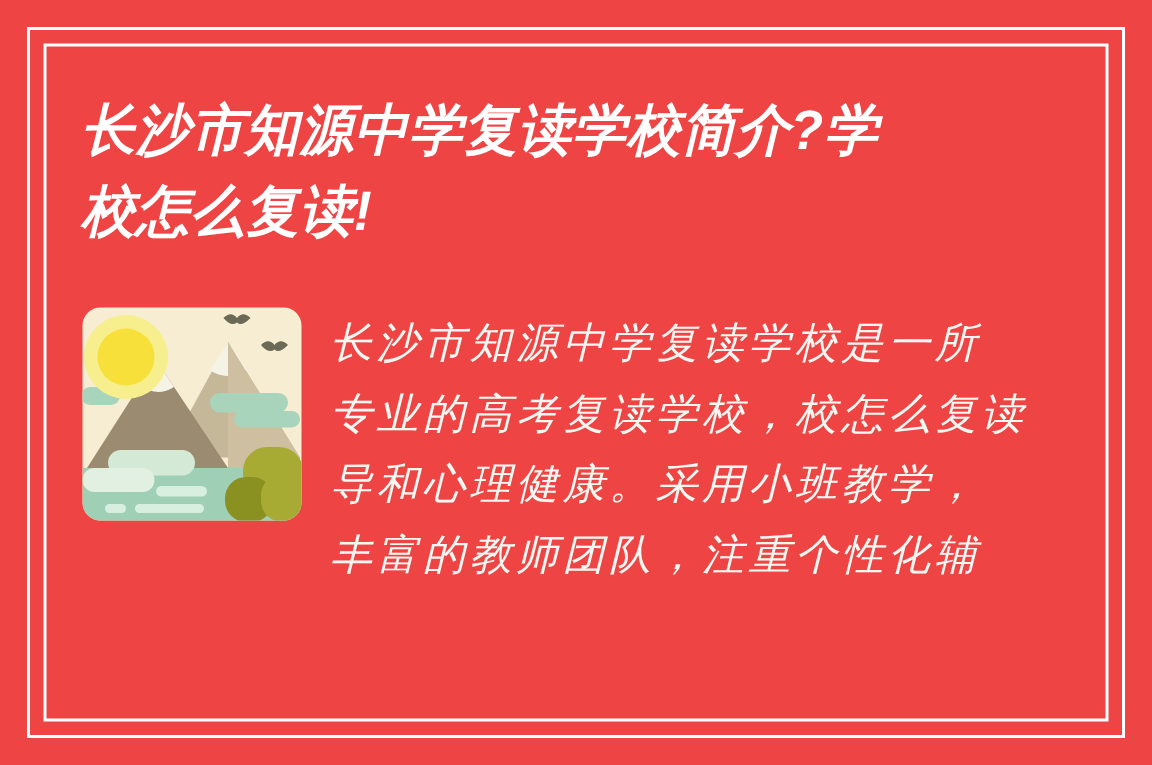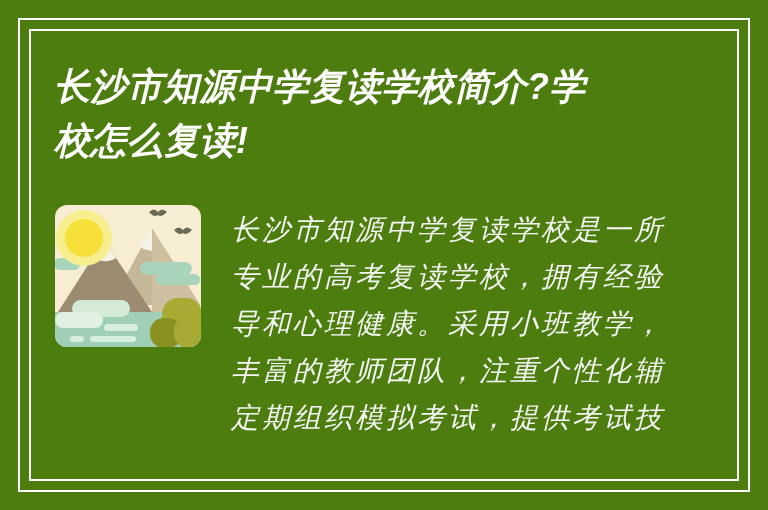--- a/index.html
+++ b/index.html
@@ -10,21 +10,21 @@
     width: 768px;
     height: 510px;
     overflow: hidden;
     font-family: "Liberation Sans", sans-serif;
   }
 
   .poster {
     position: relative;
     width: 768px;
     height: 510px;
-    background: #4d7c0f;
+    background: #ef4444;
     box-sizing: border-box;
   }
 
   
   .frame-outer {
     position: absolute;
     left: 18px;
     top: 18px;
     right: 18px;
     bottom: 18px;
@@ -74,21 +74,21 @@
   }
   .illus-svg {
     display: block;
     width: 155px;
     height: 152px;
   }
 
   
   .body-block {
     position: absolute;
-    left: 231px;
+    left: 220px;
     top: 206px;
     width: 440px;
   }
   .body-line {
     display: block;
     color: #f3f7f2;
     font-family: "Liberation Serif", serif;
     font-size: 28px;
     font-style: italic;
     line-height: 47px;
@@ -150,19 +150,18 @@
         <path d="M122 30 q5 -5 9 0 q4 -5 9 0 q-6 6 -9 3 q-4 3 -9 -3 Z" fill="#6b6a56"></path>
       </g>
 
       <circle cx="32" cy="38" r="28" fill="#f7ef8e"></circle>
       <circle cx="32" cy="38" r="19" fill="#f7e03a"></circle>
     </svg>
   </div>
 
   <div class="body-block">
     <span class="body-line">长沙市知源中学复读学校是一所</span>
-    <span class="body-line">专业的高考复读学校，拥有经验</span>
+    <span class="body-line">专业的高考复读学校，校怎么复读</span>
     <span class="body-line">导和心理健康。采用小班教学，</span>
     <span class="body-line">丰富的教师团队，注重个性化辅</span>
-    <span class="body-line">定期组织模拟考试，提供考试技</span>
   </div>
 
 </div>
 
 </body></html>

